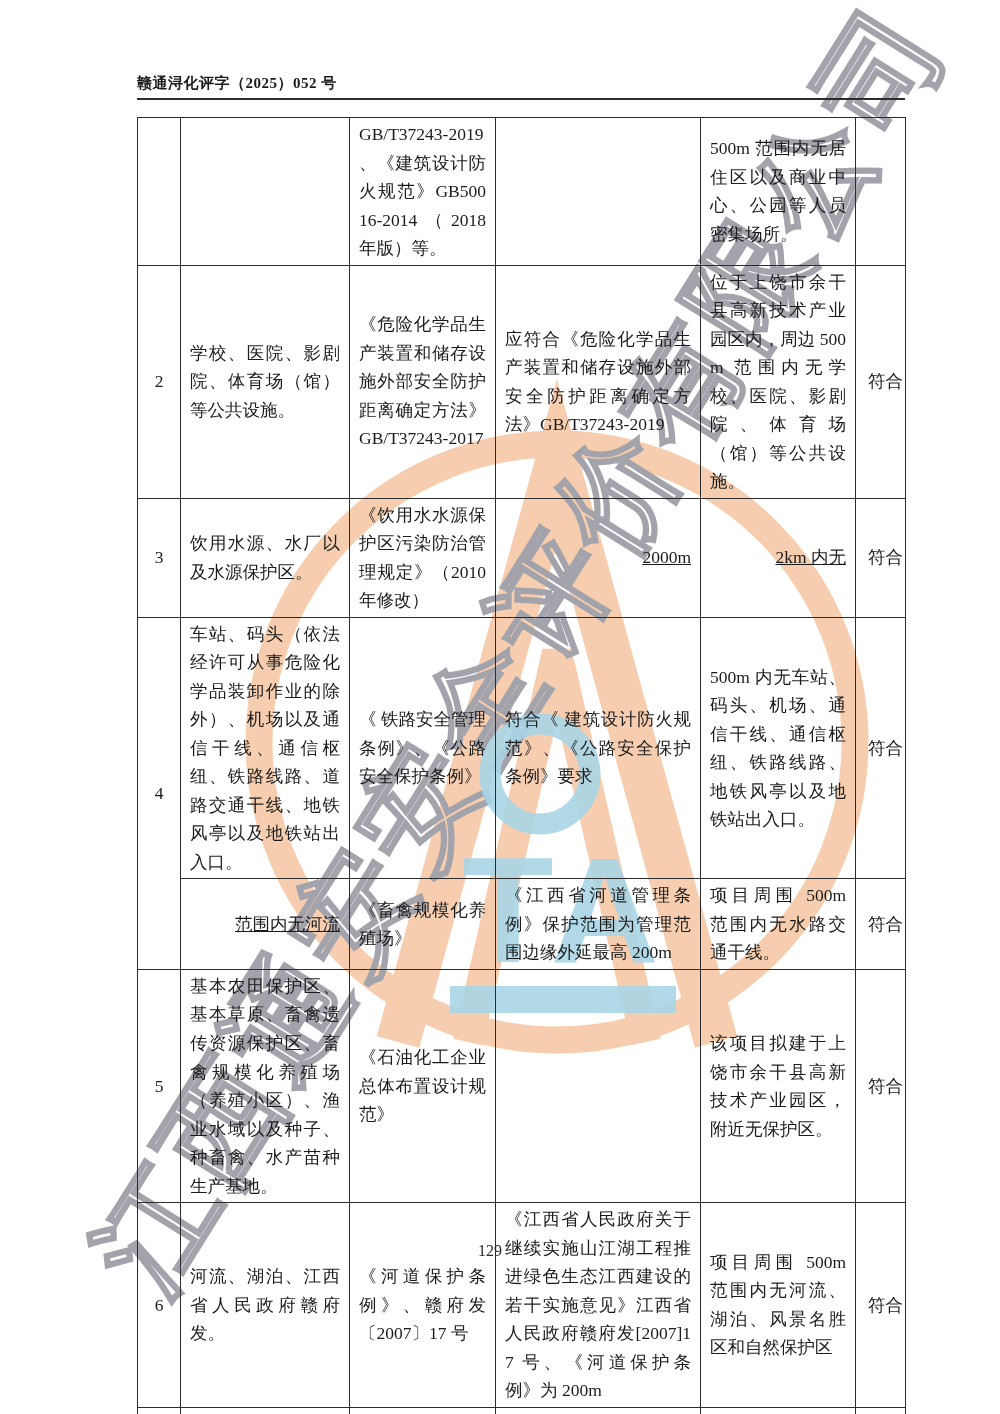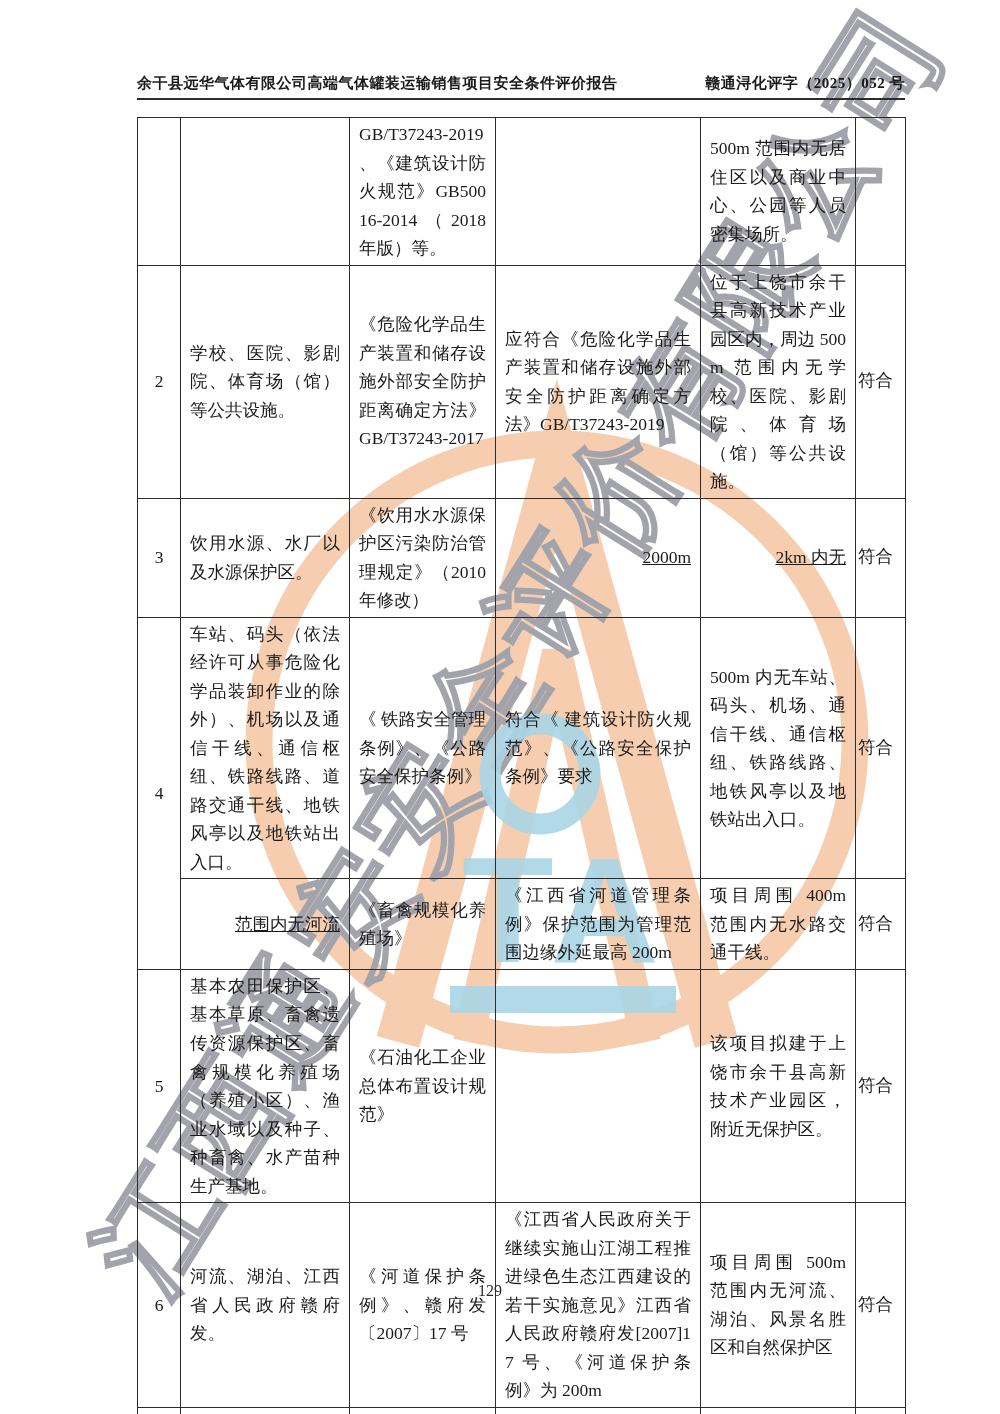--- a/index.html
+++ b/index.html
@@ -30,25 +30,25 @@
     padding:2px 9px;
     line-height:1.63;
     vertical-align:middle;
     text-align:justify;
     text-justify:inter-character;
     word-break:break-all;
     overflow:hidden;
     background:transparent;
   }
   .doc-table td.num    { text-align:center; padding:2px 2px; }
-  .doc-table td.concl  { text-align:left; padding:2px 2px;font-family:Liberation Mono, monospace; }
+  .doc-table td.concl  { text-align:right; padding:2px 2px; }
   .doc-table td.plain  { text-align:right;text-decoration:underline; }
   
   .footer {
-    position:absolute; left:0; top:1282px; width:980px; z-index:1;
+    position:absolute; left:0; top:1242px; width:980px; z-index:1;
     text-align:center; font-size:16px; color:#2a2a2a;
   }
 </style>
 </head>
 <body>
 
 <div class="page">
 
   <svg class="watermark" width="1000" height="1414" viewBox="0 0 1000 1414">
     <g opacity="0.88">
@@ -65,21 +65,20 @@
 
       <circle cx="540" cy="774" r="50" fill="none" stroke="#a9d5e6" stroke-width="21"></circle>
 
       <text x="462" y="962" font-size="150" font-weight="bold" letter-spacing="8" fill="#a9d5e6" font-family="Liberation Sans, DejaVu Sans, sans-serif">TA</text>
 
       <rect x="450" y="986" width="226" height="27" fill="#a9d5e6"></rect>
     </g>
   </svg>
 
   <div class="header">
-    <span class="left">余干县远华气体有限公司高端气体罐装运输销售项目安全条件评价报告</span>
     <span class="right">赣通浔化评字（2025）052 号</span>
   </div>
 
   <table class="doc-table">
     <colgroup>
       <col style="width:43px">
         <col style="width:169px">
         <col style="width:146px">
       <col style="width:205px">
         <col style="width:155px">
@@ -115,21 +114,21 @@
         <td>车站、码头（依法经许可从事危险化学品装卸作业的除外）、机场以及通信干线、通信枢纽、铁路线路、道路交通干线、地铁风亭以及地铁站出入口。</td>
         <td>《 铁路安全管理条例》、《公路安全保护条例》</td>
         <td>符合《 建筑设计防火规范》、《公路安全保护条例》要求</td>
         <td>500m 内无车站、码头、机场、通信干线、通信枢纽、铁路线路、地铁风亭以及地铁站出入口。</td>
         <td class="concl">符合</td>
       </tr>
       <tr style="height:83px">
         <td class="plain">范围内无河流</td>
         <td>《畜禽规模化养殖场》</td>
         <td>《江西省河道管理条例》保护范围为管理范围边缘外延最高 200m</td>
-        <td>项目周围 400m 范围内无水路交通干线。</td>
+        <td>项目周围 500m 范围内无水路交通干线。</td>
         <td class="concl">符合</td>
       </tr>
       <tr style="height:199px">
         <td class="num">5</td>
         <td>基本农田保护区、基本草原、畜禽遗传资源保护区、畜禽规模化养殖场（养殖小区）、渔业水域以及种子、种畜禽、水产苗种生产基地。</td>
         <td>《石油化工企业总体布置设计规范》</td>
         <td></td>
         <td>该项目拟建于上饶市余干县高新技术产业园区，附近无保护区。</td>
         <td class="concl">符合</td>
       </tr>

